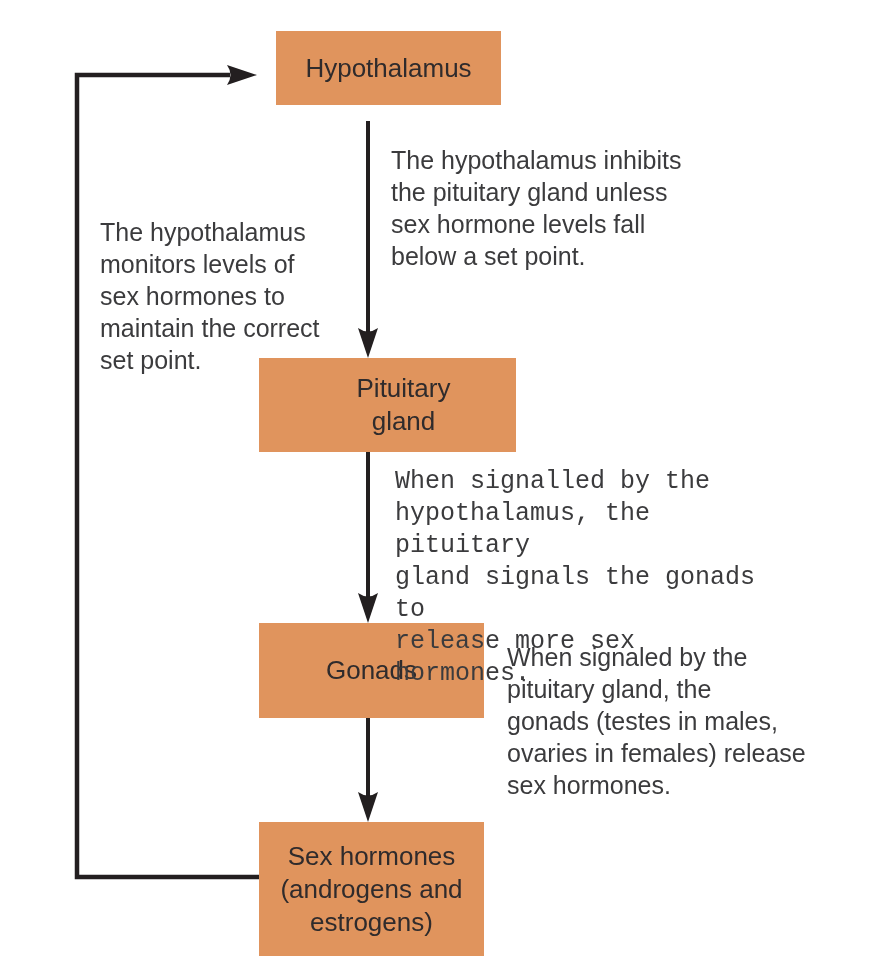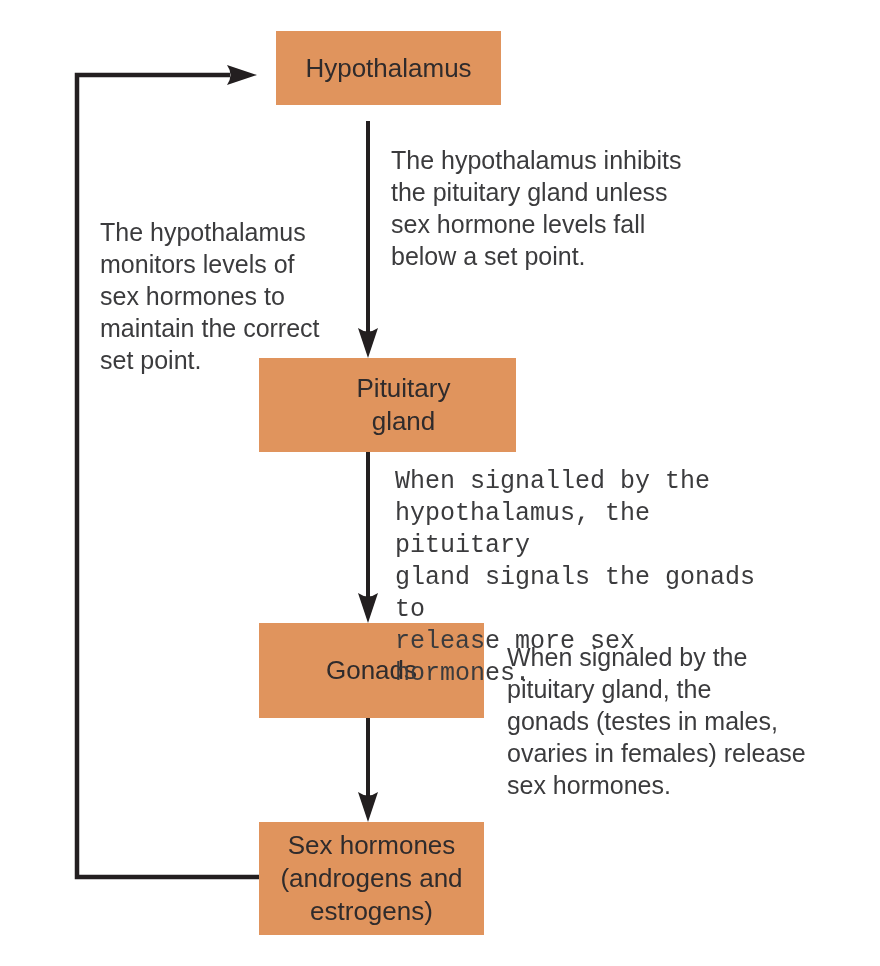--- a/index.html
+++ b/index.html
@@ -31,21 +31,21 @@
   .note {
     position: absolute;
     color: #3B3B3D;
     font-size: 25px;
     line-height: 32px;
     white-space: pre-line;
   }
   #node-hypothalamus { left: 276px; top: 31px;  width: 225px; height: 74px; }
   #node-pituitary    { left: 259px; top: 358px; width: 225px; height: 94px; padding-left: 32px; }
   #node-gonads       { left: 259px; top: 623px; width: 225px; height: 95px; }
-  #node-sex-hormones { left: 259px; top: 822px; width: 225px; height: 113px; }
+  #node-sex-hormones { left: 259px; top: 822px; width: 225px; height: 134px; }
 
   #note-feedback  { left: 100px; top: 168px; width: 310px; margin-top: 48px; }
   #note-inhibit   { left: 391px; top: 136px; width: 370px; margin-top: 8px; }
   #note-signalled { left: 395px; top: 466px; width: 380px; font-family: Liberation Mono, monospace; }
   #note-gonads    { left: 507px; top: 641px; width: 365px; }
 </style>
 </head>
 <body>
 
 <div class="canvas">

